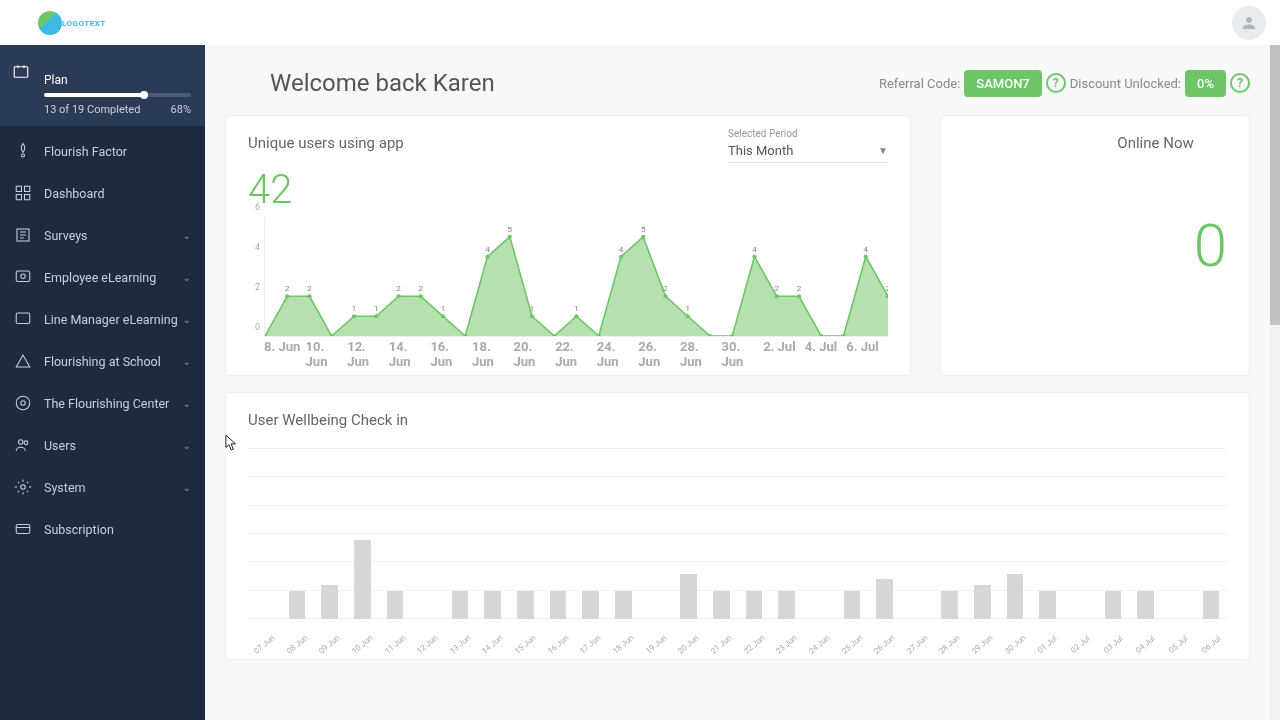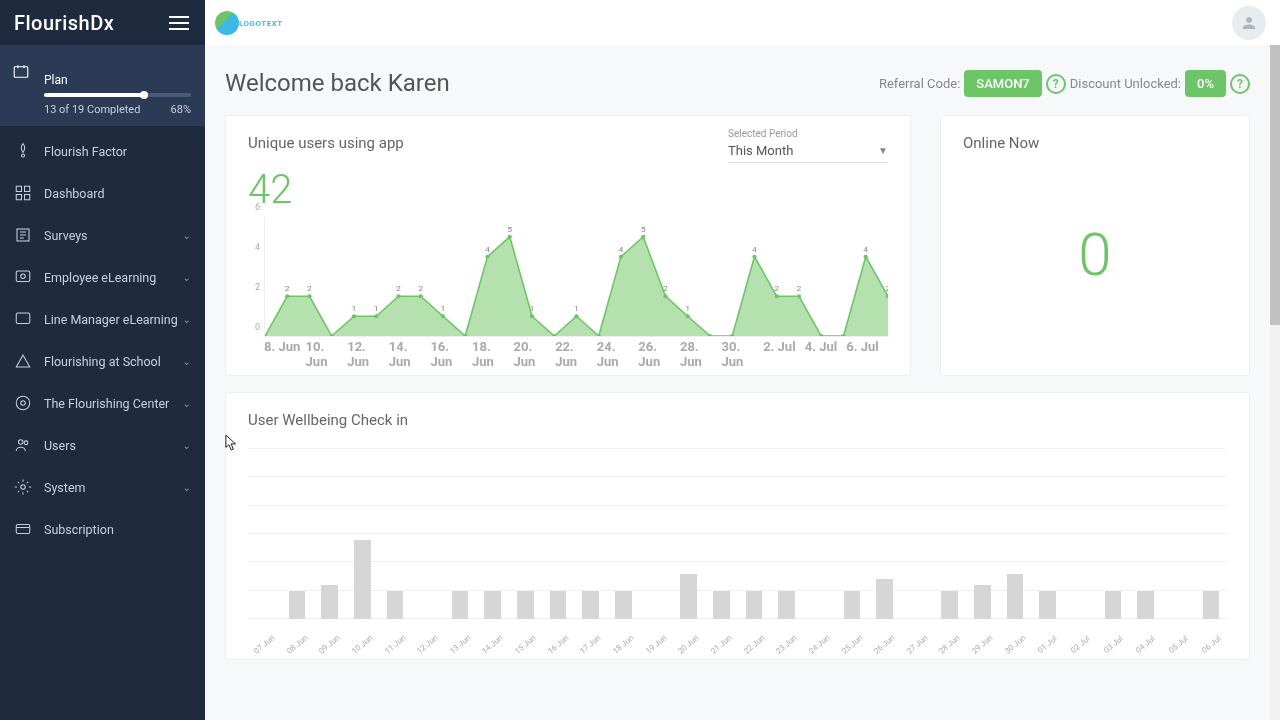--- a/index.html
+++ b/index.html
@@ -29,31 +29,31 @@
 .progress-dot { position: absolute; width: 8px; height: 8px; background: #fff; border-radius: 50%; top: -2px; left: 68%; transform: translateX(-4px); }
 .plan-row { display: flex; justify-content: space-between; font-size: 11px; color: #c9d0dc; }
 .nav { list-style: none; padding-top: 4px; }
 .nav li { display: flex; align-items: center; padding: 12px 14px; font-size: 12.5px; cursor: pointer; position: relative; }
 .nav .nav-icon { width: 18px; height: 18px; margin-right: 12px; display: flex; align-items: center; justify-content: center; flex-shrink: 0; }
 .nav .nav-icon svg { stroke: #c9d0dc; fill: none; }
 .chev { margin-left: auto; font-size: 10px; color: #8a96ae; }
 
 
 .main { position: absolute; left: 205px; top: 45px; right: 10px; bottom: 0; overflow-y: auto; padding: 24px 20px; }
-.header-row { display: flex; align-items: flex-end; margin-bottom: 18px; }
+.header-row { display: flex; align-items: center; margin-bottom: 18px; margin-left: 45px; }
 .welcome { font-size: 24px; font-weight: 400; color: #555; }
 .header-spacer { flex: 1; }
 .meta { display: flex; align-items: center; gap: 4px; font-size: 13px; color: #888; }
 .pill { background: #6ec568; color: #fff; padding: 6px 12px; border-radius: 4px; font-weight: 500; font-size: 13px; }
 .help { width: 20px; height: 20px; border: 2px solid #6ec568; color: #6ec568; border-radius: 50%; display: flex; align-items: center; justify-content: center; font-size: 12px; font-weight: 700; cursor: pointer; }
 
 .row { display: flex; gap: 29px; }
 .card { background: #fff; border: 1px solid #eceff3; border-radius: 4px; }
 .card-users { flex: 1; padding: 18px 22px; position: relative; }
-.card-online { width: 310px; padding: 18px 22px; display: flex; flex-direction: column; justify-content: flex-end; }
+.card-online { width: 310px; padding: 18px 22px; display: flex; flex-direction: row; justify-content: flex-end; }
 .card-title { font-size: 15px; color: #666; font-weight: 400; }
 .period { position: absolute; right: 22px; top: 12px; width: 160px; }
 .period-label { font-size: 10px; color: #999; }
 .period-select { display: flex; align-items: center; border-bottom: 1px solid #ddd; padding: 4px 0; font-size: 13px; color: #555; cursor: pointer; }
 .period-select .chev2 { margin-left: auto; font-size: 10px; color: #888; }
 .big-number { font-size: 40px; color: #6ec568; font-weight: 300; margin-top: 14px; }
 .online-number { font-size: 60px; color: #6ec568; font-weight: 300; text-align: center; margin: auto 0; }
 
 
 .chart1 { position: relative; height: 140px; margin-top: 4px; }
@@ -78,28 +78,20 @@
 
 .scrollbar { position: fixed; right: 0; top: 45px; bottom: 0; width: 10px; background: #f1f1f1; }
 .scrollbar-thumb { position: absolute; top: 0; width: 100%; background: #c1c1c1; height: 280px; }
 
 .cursor { position: absolute; width: 14px; height: 18px; pointer-events: none; z-index: 100; }
 </style>
 </head>
 <body>
 
 <div class="topbar">
-  <div class="topbar-left">
-    <span class="brand">FlourishDx</span>
-    <div class="burger">
-      <span></span>
-        <span></span>
-        <span></span>
-    </div>
-  </div>
   <div class="logo-box">
     <div class="logo-circle"></div>
     <div class="logo-text">LOGOTEXT</div>
   </div>
   <div class="topbar-spacer"></div>
   <div class="avatar">
     <svg viewBox="0 0 24 24">
         <path d="M12 12c2.2 0 4-1.8 4-4s-1.8-4-4-4-4 1.8-4 4 1.8 4 4 4zm0 2c-2.7 0-8 1.3-8 4v2h16v-2c0-2.7-5.3-4-8-4z"></path>
       </svg>
   </div>

